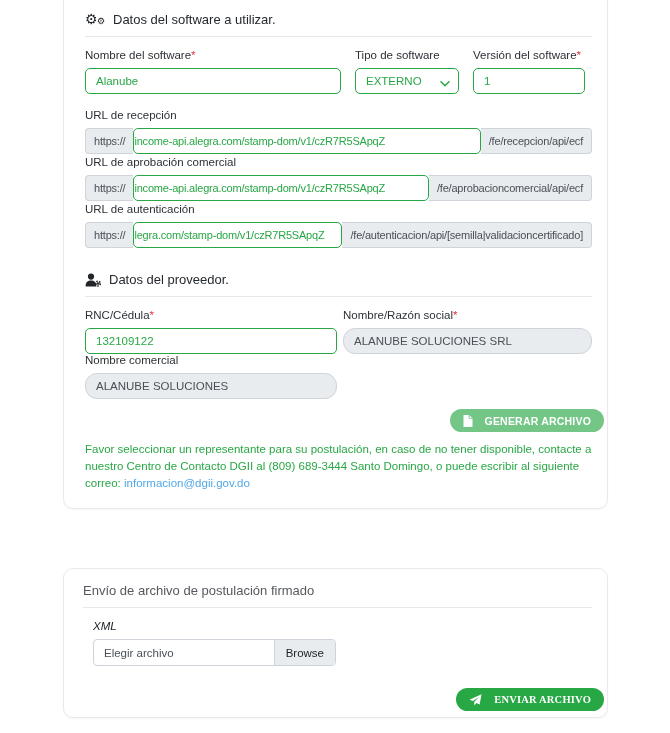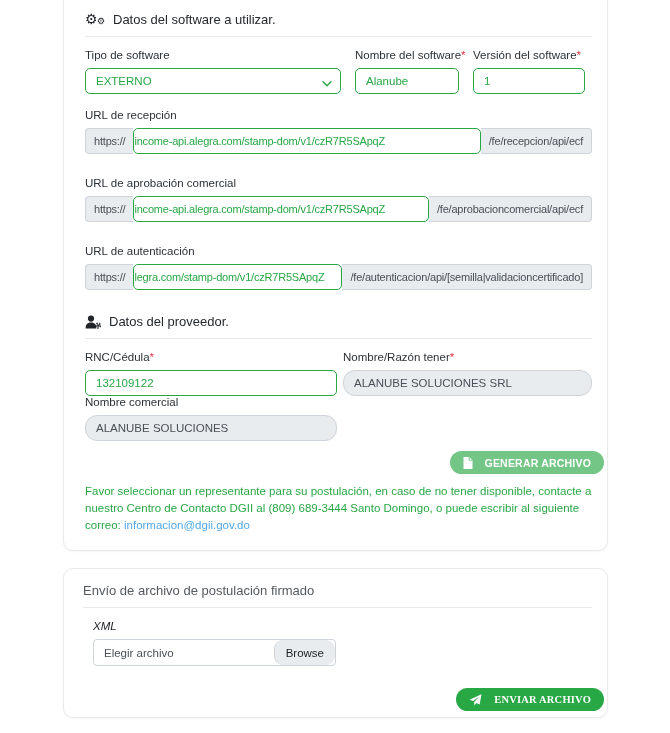--- a/index.html
+++ b/index.html
@@ -19,21 +19,21 @@
   .section-title { font-size: 13px; color: #24292e; display: flex; align-items: center; gap: 8px; }
   .section-title.provider { margin-top: 24px; }
   hr.divider { border: none; border-top: 1px solid #e6e8ea; margin: 9px 0 12px; }
 
   .field-label { display: block; font-size: 11.5px; color: #2c3136; margin-bottom: 6px; line-height: 13px; white-space: nowrap; }
   .req { color: #dc3545; }
 
   .row1 { display: grid; grid-template-columns: 256px 104px 112px; column-gap: 14px; margin-bottom: 15px; }
   .row2 { display: grid; grid-template-columns: 252px 1fr; column-gap: 6px; }
   .row3 { width: 252px; margin-bottom: 10px; }
-  .url-field { margin-bottom: 23px; }
+  .url-field { margin-bottom: 2px; }
 
   .green-input, .green-select {
     width: 100%; height: 26px; border: 1.5px solid #28a745; border-radius: 5px;
     color: #28a745; font-size: 11.5px; padding: 0 10px; background: #fff;
     font-family: inherit; outline: none;
   }
   .select-wrap { position: relative; width: 100%; }
   .green-select { appearance: none; -webkit-appearance: none; }
   .select-wrap .chev { position: absolute; right: 9px; top: 10px; pointer-events: none; line-height: 0; }
 
@@ -65,21 +65,21 @@
   .note a { color: #52a8e8; text-decoration: none; cursor: pointer; }
 
   .card2 .section-title2 { font-size: 13px; color: #55595e; }
   .card2 .inner { padding-left: 10px; }
   .xml-label { display: block; font-size: 11.5px; margin: 12px 0 6px; line-height: 13px; font-style: italic; }
   .file {
     display: flex; width: 243px; height: 27px; border: 1px solid #ced4da;
     border-radius: 4px; background: #fff; overflow: hidden;
   }
   .file-text { flex: 1; display: flex; align-items: center; padding: 0 10px; font-size: 11.5px; color: #495057; }
-  .browse { display: flex; align-items: center; padding: 0 11px; background: #e9ecef; border-left: 1px solid #ced4da; font-size: 11.5px; color: #212529; cursor: pointer; border-radius: 9px; }
+  .browse { display: flex; align-items: center; padding: 0 11px; background: #e9ecef; border-left: 1px solid #ced4da; font-size: 11.5px; color: #212529; cursor: pointer; }
   .btn-row2 { margin-top: 22px; }
 
   .gears { position: relative; width: 20px; height: 16px; display: inline-block; color: #212529; flex: none; }
   .gears .g1 { position: absolute; left: 0; top: 0; font-size: 14px; line-height: 16px; font-family: "DejaVu Sans", sans-serif; }
   .gears .g2 { position: absolute; left: 12px; top: 5px; font-size: 9px; line-height: 10px; font-family: "DejaVu Sans", sans-serif; }
   .icon-svg { flex: none; line-height: 0; }
 </style>
 </head>
 <body>
 
@@ -88,38 +88,38 @@
   <div class="section-title">
     <span class="gears">
         <span class="g1">⚙</span>
         <span class="g2">⚙</span>
       </span>
     <span>Datos del software a utilizar.</span>
   </div>
   <hr class="divider">
 
   <div class="row1">
+    <div>
+      <label class="field-label"><span>Nombre del software</span><span class="req">*</span></label>
+      <input class="green-input" value="Alanube" style="">
+    </div>
     <div>
       <label class="field-label"><span>Tipo de software</span></label>
       <span class="select-wrap">
         <select class="green-select">
           <option>EXTERNO</option>
         </select>
         <span class="chev">
           <svg width="10" height="6" viewBox="0 0 10 6">
               <path d="M1 0.8 L5 4.8 L9 0.8" fill="none" stroke="#28a745" stroke-width="1.5" stroke-linecap="round"></path>
             </svg>
         </span>
       </span>
     </div>
     <div>
-      <label class="field-label"><span>Nombre del software</span><span class="req">*</span></label>
-      <input class="green-input" value="Alanube" style="">
-    </div>
-    <div>
       <label class="field-label"><span>Versión del software</span><span class="req">*</span></label>
       <input class="green-input" value="1" style="">
     </div>
   </div>
 
   <div class="url-field">
     <label class="field-label">URL de recepción</label>
     <div class="input-group">
       <span class="addon first">https://</span>
       <input class="green-input" value="income-api.alegra.com/stamp-dom/v1/czR7R5SApqZ" style="">
@@ -157,21 +157,21 @@
     <span>Datos del proveedor.</span>
   </div>
   <hr class="divider">
 
   <div class="row2">
     <div>
       <label class="field-label"><span>RNC/Cédula</span><span class="req">*</span></label>
       <input class="green-input" value="132109122" style="">
     </div>
     <div>
-      <label class="field-label"><span>Nombre/Razón tener</span><span class="req">*</span></label>
+      <label class="field-label"><span>Nombre/Razón social</span><span class="req">*</span></label>
       <input class="gray-input" disabled="" value="ALANUBE SOLUCIONES SRL" style="">
     </div>
   </div>
 
   <div class="row3">
     <label class="field-label">Nombre comercial</label>
     <input class="gray-input" disabled="" value="ALANUBE SOLUCIONES" style="">
   </div>
 
   <div class="btn-row">

